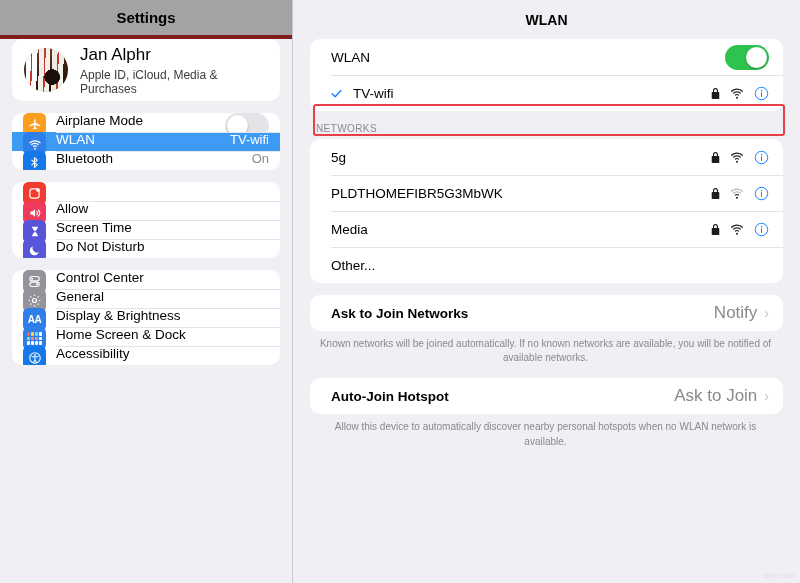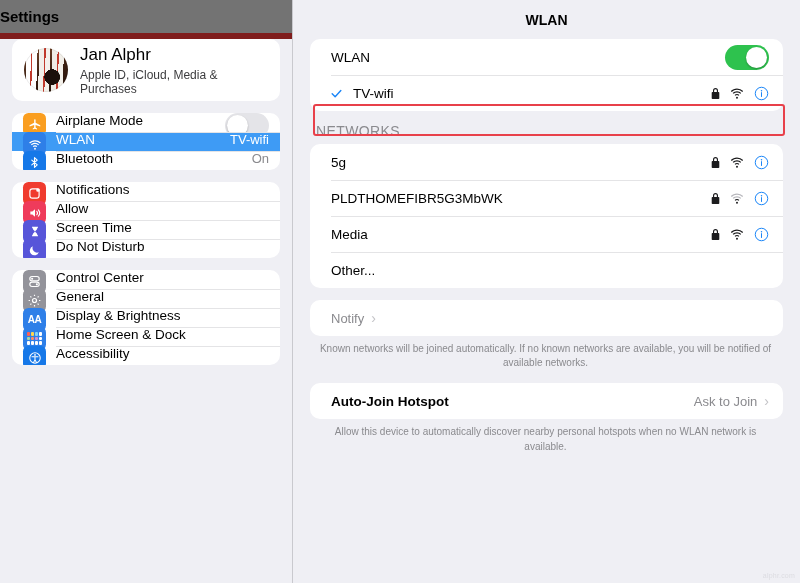--- a/index.html
+++ b/index.html
@@ -22,23 +22,23 @@
     width: 293px;
     height: 583px;
     background: #efeff4;
     border-right: 1px solid #c9c9ce;
     display: flex;
     flex-direction: column;
     overflow: hidden;
   }
   .sidebar-header {
     height: 39px;
-    background: #737373;
-    border-bottom: 6px solid #7f1d1d;
-    display: flex; align-items: center; 
+    background: #a3a3a3;
+    border-bottom: 4px solid #7f1d1d;
+    display: flex; align-items: center; justify-content: center;
     flex: none;
   }
   .sidebar-header-title {
     font-size: 15px; font-weight: bold; color: #000;
   }
   .sidebar-scroll {
     flex: 1;
     padding: 0 12px;
     overflow: hidden;
   }
@@ -143,21 +143,21 @@
     height: 36px;
     padding: 0 14px 0 21px;
     position: relative;
   }
   .m-row + .m-row::before {
     content: "";
     position: absolute; left: 21px; right: 0; top: 0;
     height: 1px; background: #e4e4e6;
   }
   .m-label { font-size: 13.5px; color: #000; flex: 1; }
-  .m-value { font-size: 13px; color: #8a8a8e; margin-right: 7px; }
+  .m-value { font-size: 17px; color: #8a8a8e; margin-right: 7px; }
   .m-label.bold { font-weight: bold; }
 
   .check {
     position: absolute; left: 20px;
     width: 13px; height: 13px;
   }
   .m-row.with-check .m-label { margin-left: 22px; }
 
   .toggle {
     width: 44px; height: 25px; border-radius: 13px;
@@ -170,21 +170,21 @@
     box-shadow: 0 1px 2px rgba(0,0,0,.28);
   }
   .toggle.on { background: #2ec24e; }
   .toggle.on .knob { right: 2px; }
   .toggle.off { background: #e4e4e8; }
   .toggle.off .knob { left: 2px; }
 
   .net-icons { display: flex; align-items: center; gap: 10px; }
 
   .section-label {
-    font-size: 14px; color: #8a8a8e;
+    font-size: 10px; color: #8a8a8e;
     letter-spacing: .4px;
     padding: 12px 0 5px 6px;
   }
   .footnote {
     font-size: 10px; color: #8a8a8e;
     line-height: 1.42;
     padding: 6px 8px 0 6px;
     text-align: center;
   }
 
@@ -267,21 +267,20 @@
 
       <div class="group">
 
         <div class="row">
           <span class="icon-sq ic-notifications">
             <svg width="13" height="13" viewBox="0 0 24 24" fill="none" stroke="#fff" stroke-width="2.2">
               <rect x="3.5" y="3.5" width="17" height="17" rx="4.5"></rect>
               <circle cx="18.5" cy="5.5" r="3.4" fill="#fff" stroke="none"></circle>
             </svg>
           </span>
-          <span class="row-label">Notifications</span>
         </div>
 
         <div class="row">
           <span class="icon-sq ic-sounds">
             <svg width="14" height="14" viewBox="0 0 24 24" fill="#fff">
               <path d="M4 9.5h3.5L12 5.5v13L7.5 14.5H4z"></path>
               <path d="M15 9a4.5 4.5 0 0 1 0 6" fill="none" stroke="#fff" stroke-width="1.9" stroke-linecap="round"></path>
               <path d="M17.7 6.6a8 8 0 0 1 0 10.8" fill="none" stroke="#fff" stroke-width="1.9" stroke-linecap="round"></path>
             </svg>
           </span>
@@ -507,20 +506,21 @@
         </div>
 
         <div class="m-row">
           <span class="m-label">Other...</span>
         </div>
       </div>
 
       <div style="height:12px"></div>
       <div class="card">
         <div class="m-row">
+          <span class="m-label bold">Ask to Join Networks</span>
           <span class="m-value">Notify</span>
           <span class="chev">›</span>
         </div>
       </div>
       <div class="footnote">Known networks will be joined automatically. If no known networks are available, you will be notified of available networks.</div>
 
       <div style="height:13px"></div>
       <div class="card">
         <div class="m-row">
           <span class="m-label bold">Auto-Join Hotspot</span>

